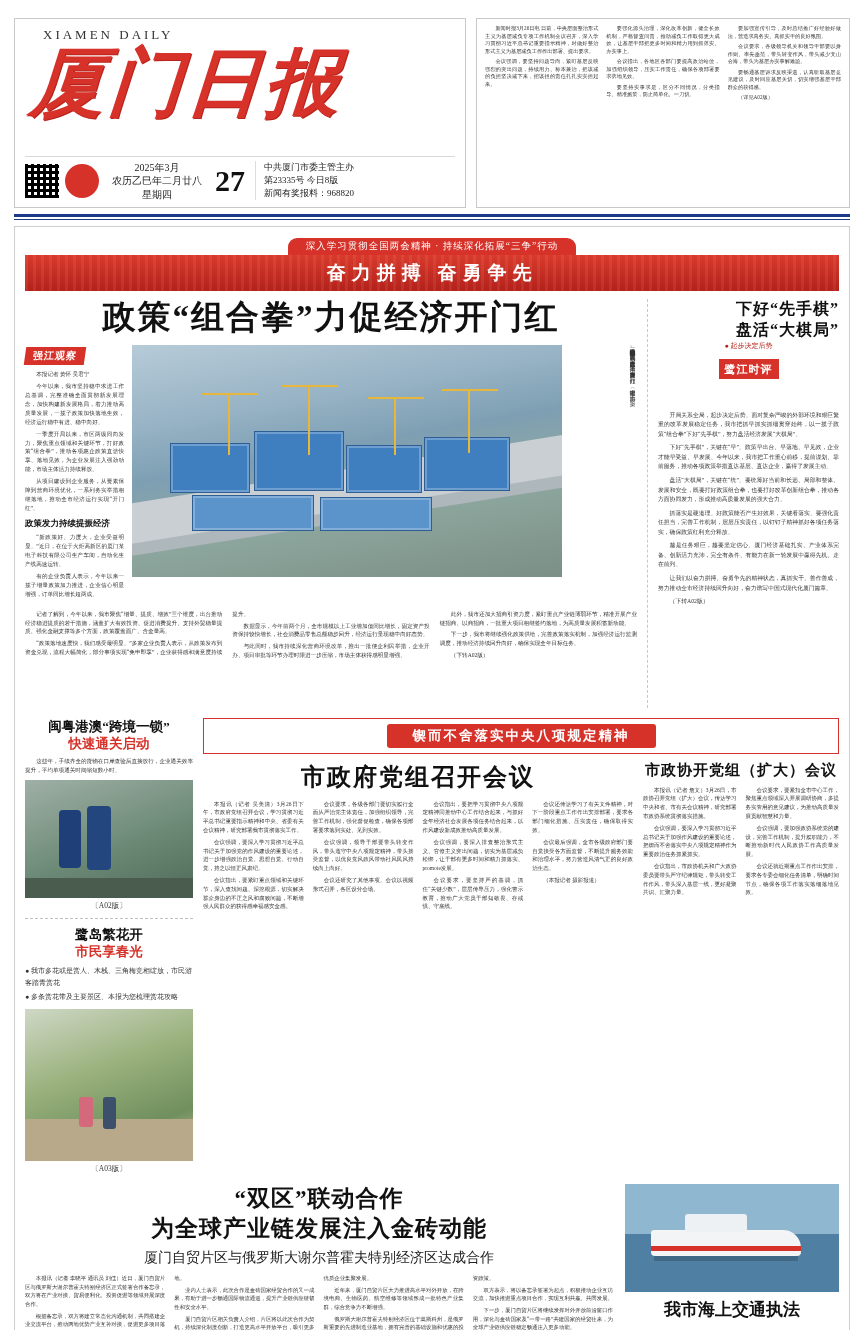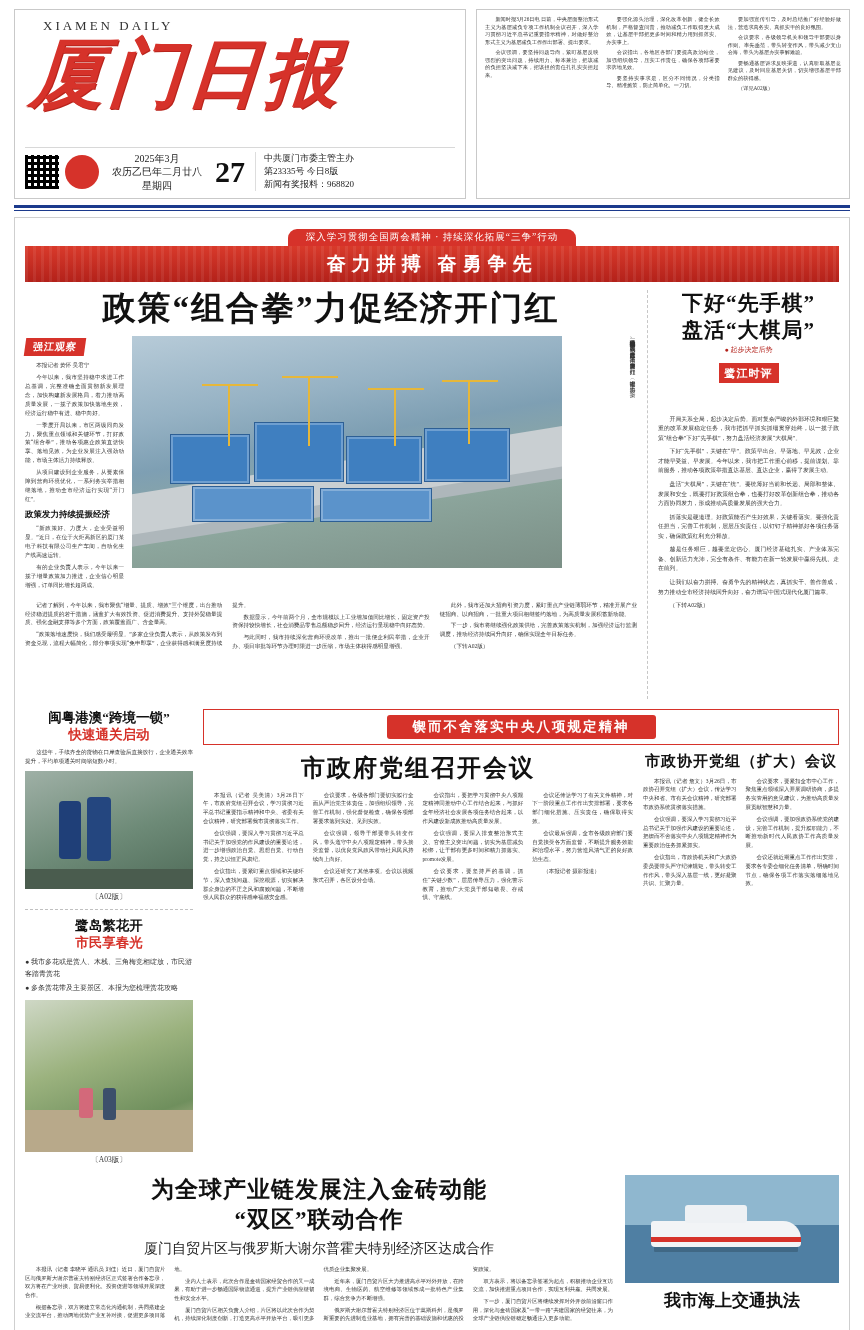--- a/index.html
+++ b/index.html
@@ -13,21 +13,21 @@
     font-family: "Liberation Serif", "DejaVu Serif", serif;
     color: #111;
     position: relative;
     overflow: hidden;
   }
   .page {
     width: 864px;
     height: 1186px;
     position: relative;
     box-sizing: border-box;
-    padding: 9px 14px;
+    padding: 18px 14px;
   }
 
   
   .masthead {
     display: flex;
     height: 190px;
     gap: 10px;
   }
   .mast-left {
     width: 452px;
@@ -294,22 +294,22 @@
     font-size: 5.6px;
     line-height: 1.6;
     text-align: justify;
     color: #333;
     height: 98px;
     overflow: hidden;
   }
   .lead-cols p { margin: 0 0 3px 0; text-indent: 2em; }
 
   .side-headline {
-    text-align: center;
-    font-size: 21px;
+    text-align: right;
+    font-size: 16px;
     font-weight: bold;
     line-height: 1.3;
     letter-spacing: 1px;
   }
   .side-logo {
     text-align: center;
     margin: 8px 0 6px 0;
     position: relative;
     height: 46px;
   }
@@ -691,22 +691,22 @@
               <p>会议强调，要加强政协系统党的建设，完善工作机制，提升履职能力，不断推动新时代人民政协工作高质量发展。</p>
               <p>会议还就近期重点工作作出安排，要求各专委会细化任务清单，明确时间节点，确保各项工作落实落细落地见效。</p>
             </div>
           </div>
         </div>
       </div>
     </div>
 
     <div class="bottom">
       <div class="bottom-left">
+        <div class="b-title">“双区”联动合作</div>
         <div class="b-title">为全球产业链发展注入金砖动能</div>
-        <div class="b-title">“双区”联动合作</div>
         <div class="b-sub">厦门自贸片区与俄罗斯大谢尔普霍夫特别经济区达成合作</div>
         <div class="b-cols">
           <p>本报讯（记者 李晓平 通讯员 刘佳）近日，厦门自贸片区与俄罗斯大谢尔普霍夫特别经济区正式签署合作备忘录，双方将在产业对接、贸易便利化、投资促进等领域开展深度合作。</p>
           <p>根据备忘录，双方将建立常态化沟通机制，共同搭建企业交流平台，推动两地优势产业互补对接，促进更多项目落地。</p>
           <p>业内人士表示，此次合作是金砖国家经贸合作的又一成果，有助于进一步畅通国际物流通道，提升产业链供应链韧性和安全水平。</p>
           <p>厦门自贸片区相关负责人介绍，片区将以此次合作为契机，持续深化制度创新，打造更高水平开放平台，吸引更多优质企业集聚发展。</p>
           <p>近年来，厦门自贸片区大力推进高水平对外开放，在跨境电商、生物医药、航空维修等领域形成一批特色产业集群，综合竞争力不断增强。</p>
           <p>俄罗斯大谢尔普霍夫特别经济区位于莫斯科州，是俄罗斯重要的先进制造业基地，拥有完善的基础设施和优惠的投资政策。</p>
           <p>双方表示，将以备忘录签署为起点，积极推动企业互访交流，加快推进重点项目合作，实现互利共赢、共同发展。</p>
           <p>下一步，厦门自贸片区将继续发挥对外开放前沿窗口作用，深化与金砖国家及“一带一路”共建国家的经贸往来，为全球产业链供应链稳定畅通注入更多动能。</p>

